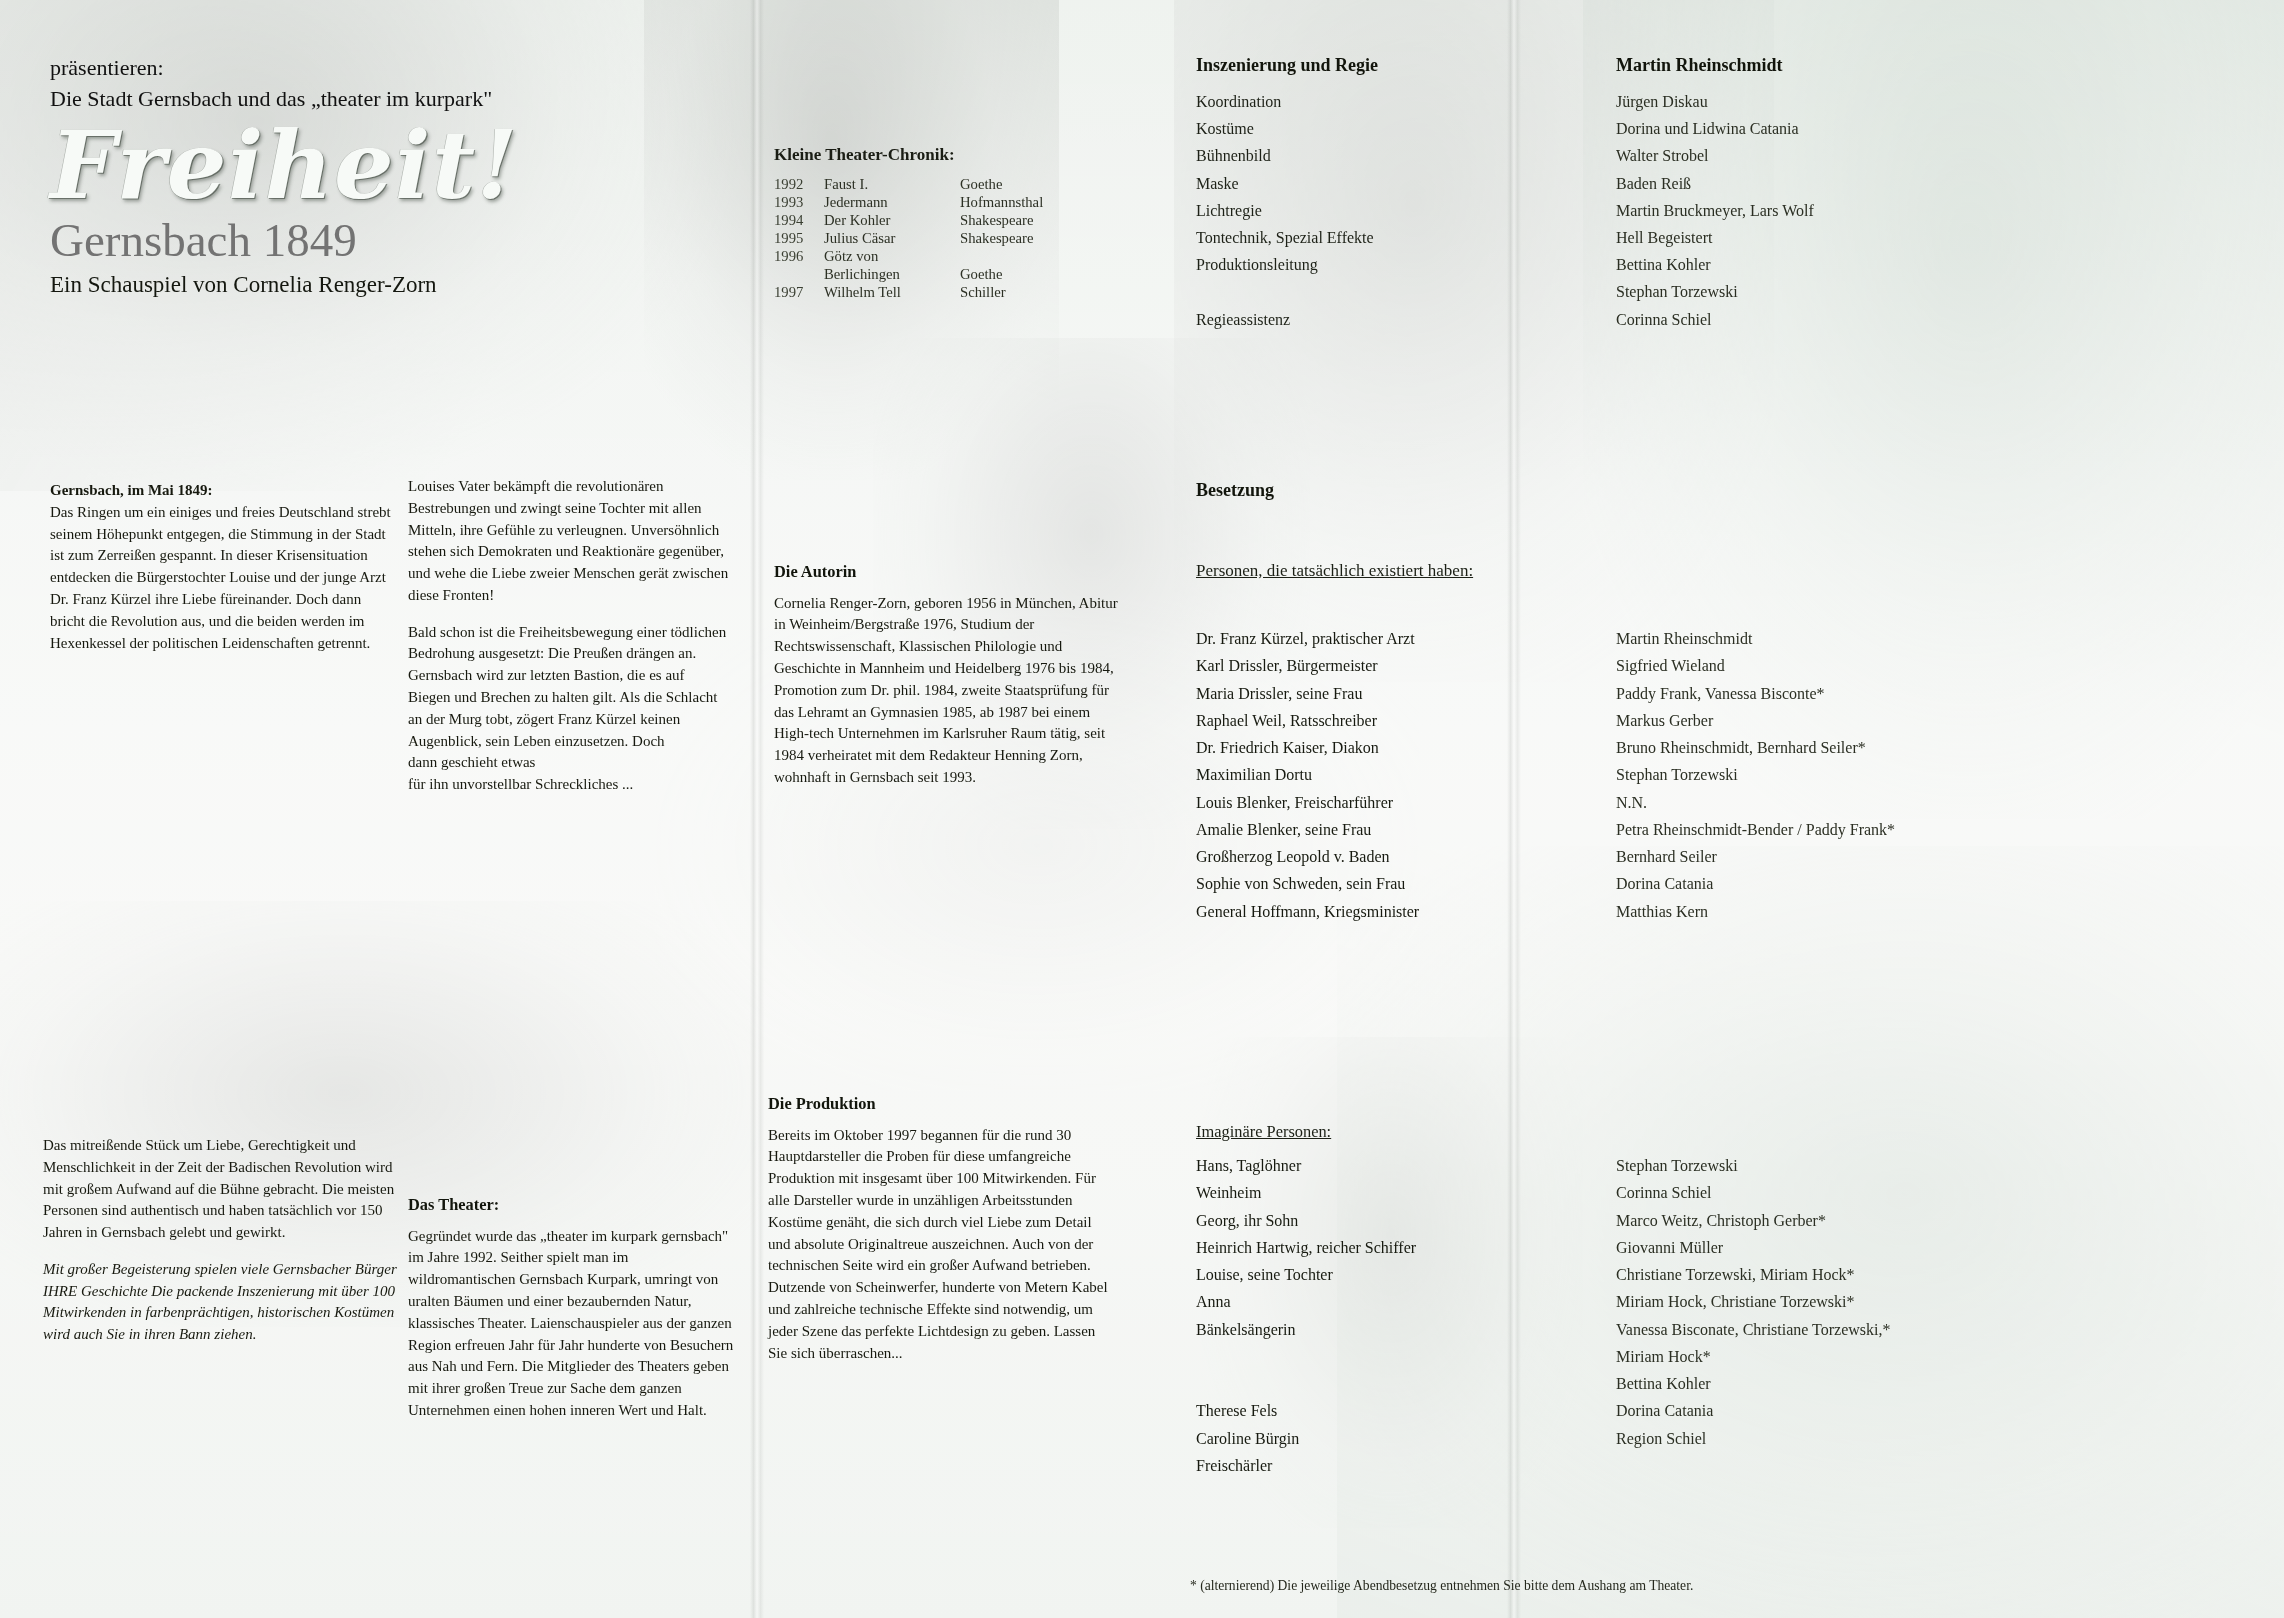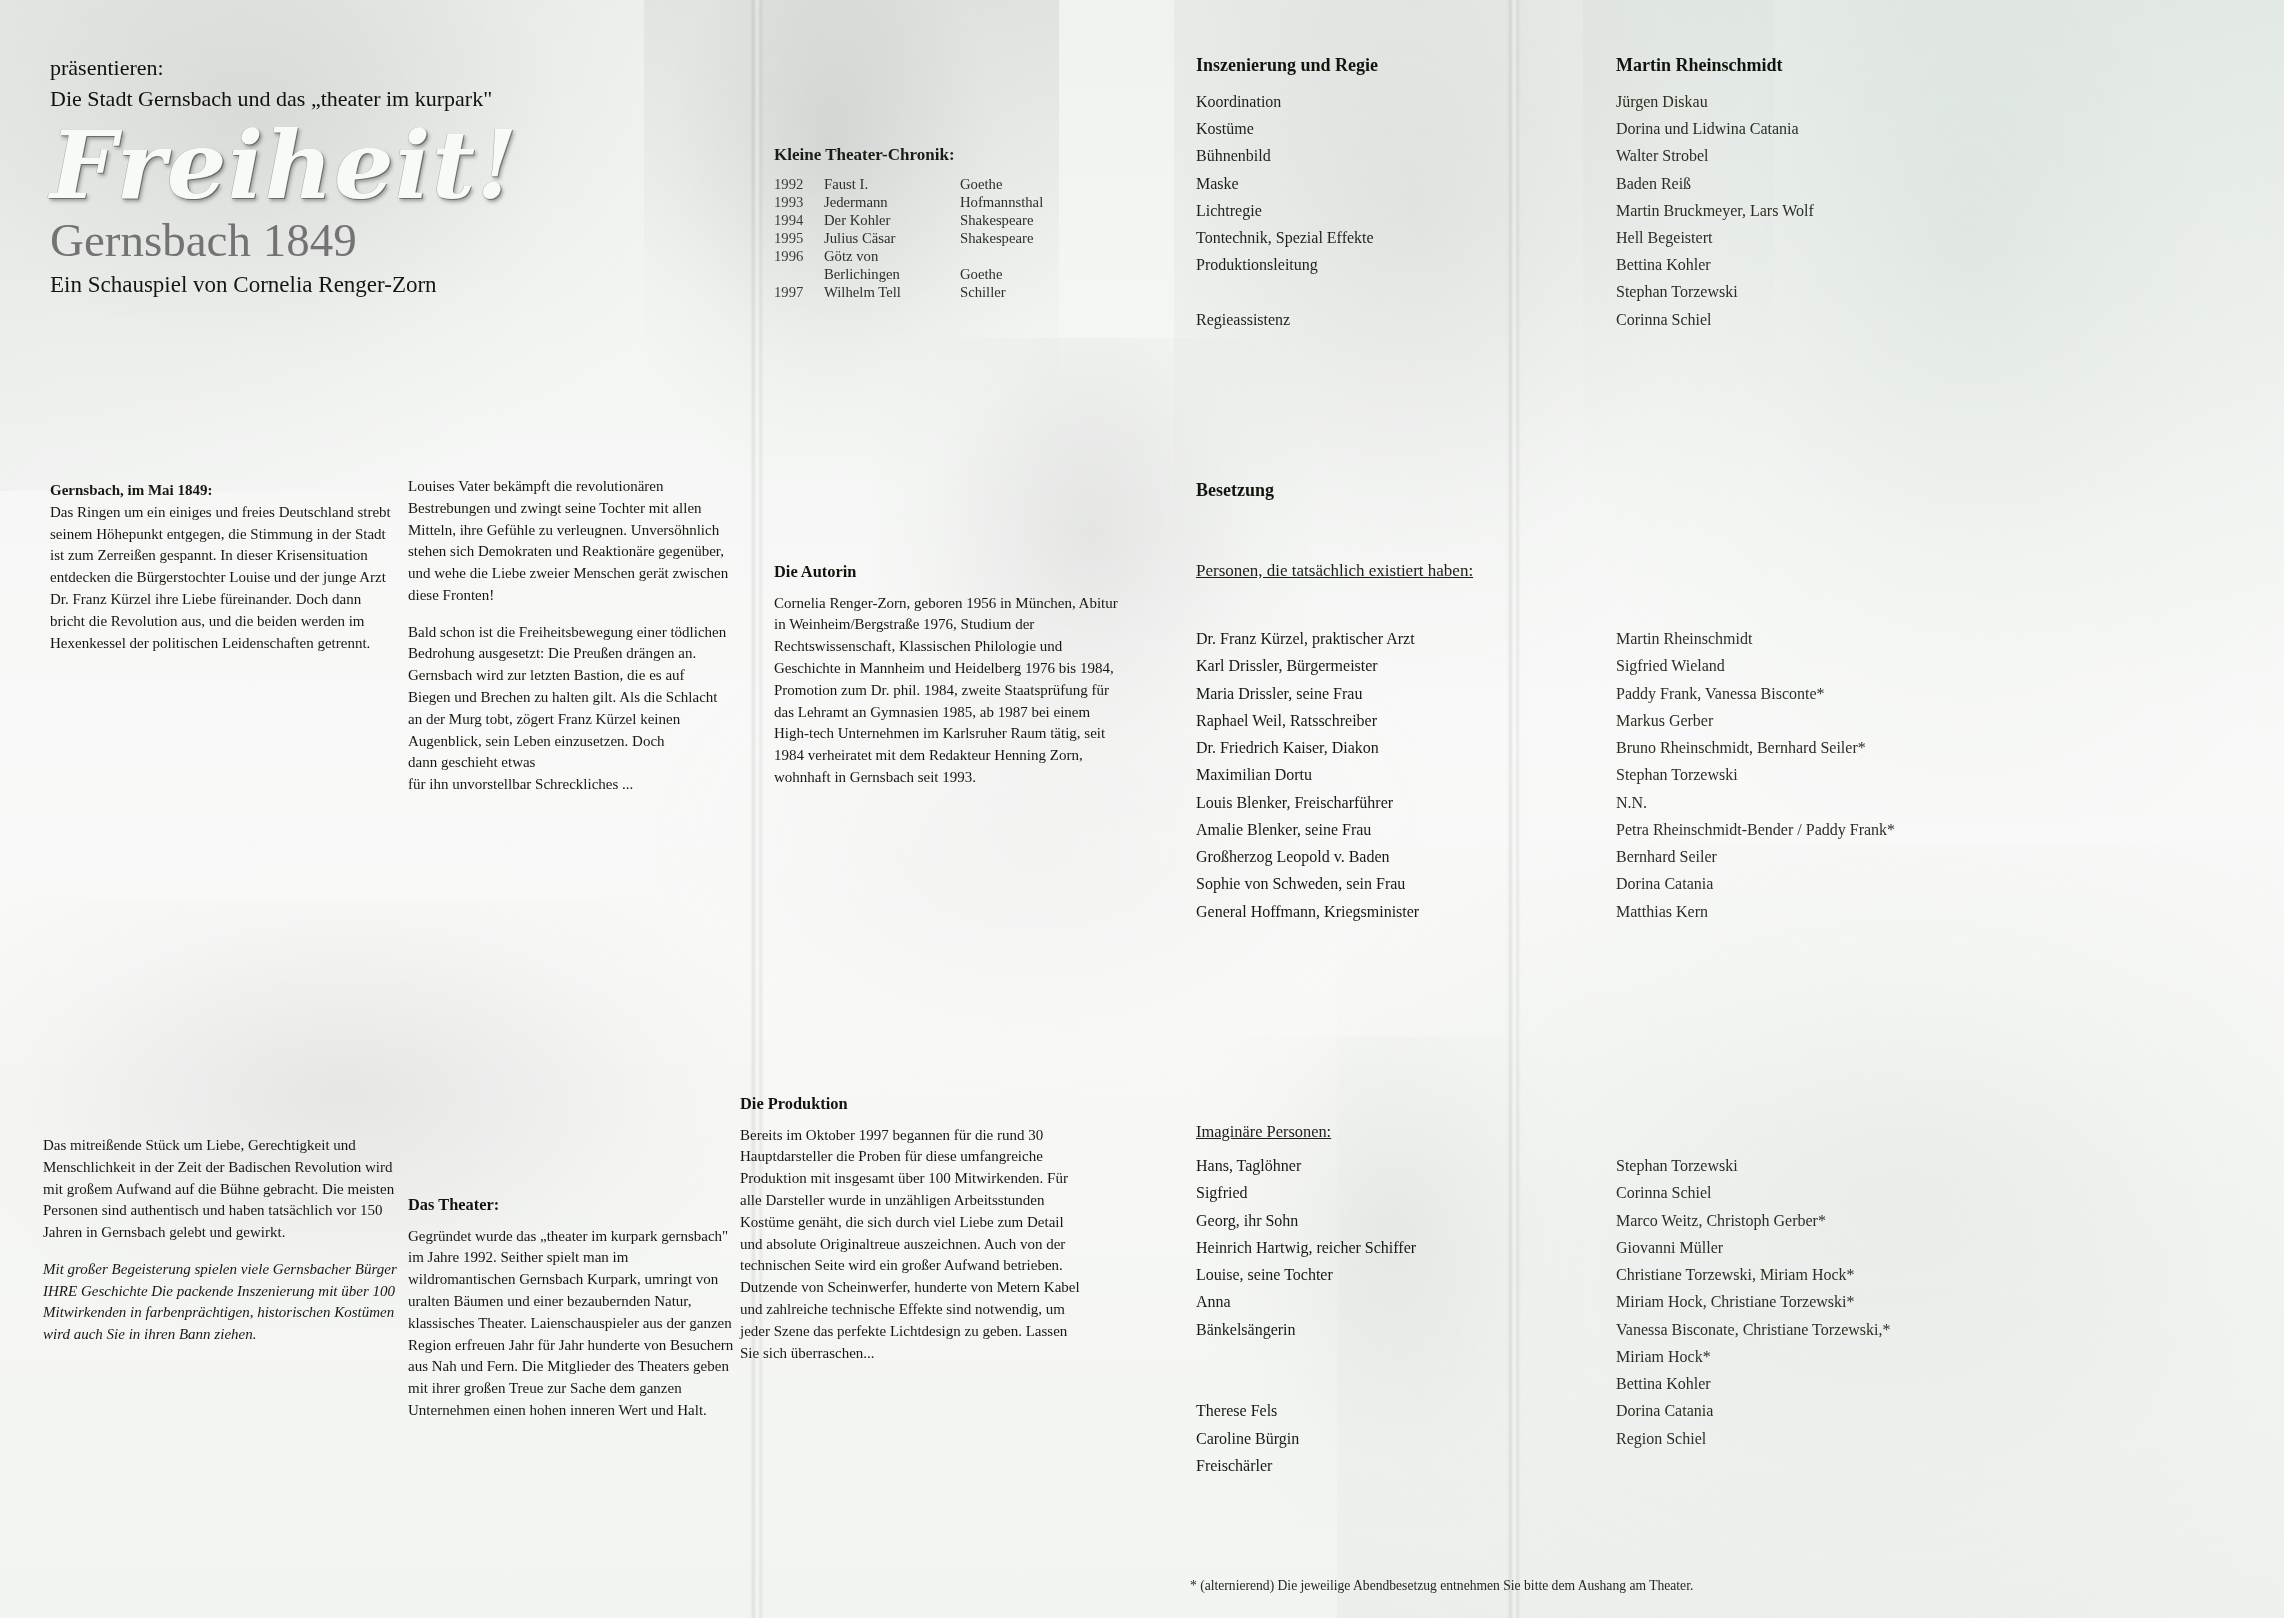--- a/index.html
+++ b/index.html
@@ -261,21 +261,21 @@
         </tr>
       </tbody>
     </table>
   </div>
 
   <div class="col body-col" style="left:774px; top:560px; width:345px;">
     <h3 class="sec">Die Autorin</h3>
     <p>Cornelia Renger-Zorn, geboren 1956 in München, Abitur in Weinheim/Bergstraße 1976, Studium der Rechtswissenschaft, Klassischen Philologie und Geschichte in Mannheim und Heidelberg 1976 bis 1984, Promotion zum Dr. phil. 1984, zweite Staatsprüfung für das Lehramt an Gymnasien 1985, ab 1987 bei einem High-tech Unternehmen im Karlsruher Raum tätig, seit 1984 verheiratet mit dem Redakteur Henning Zorn, wohnhaft in Gernsbach seit 1993.</p>
   </div>
 
-  <div class="col body-col" style="left:740px; top:1092px; width:345px;">
+  <div class="col body-col" style="left:768px; top:1092px; width:345px;">
     <h3 class="sec">Die Produktion</h3>
     <p>Bereits im Oktober 1997 begannen für die rund 30 Hauptdarsteller die Proben für diese umfangreiche Produktion mit insgesamt über 100 Mitwirkenden. Für alle Darsteller wurde in unzähligen Arbeitsstunden Kostüme genäht, die sich durch viel Liebe zum Detail und absolute Originaltreue auszeichnen. Auch von der technischen Seite wird ein großer Aufwand betrieben. Dutzende von Scheinwerfer, hunderte von Metern Kabel und zahlreiche technische Effekte sind notwendig, um jeder Szene das perfekte Lichtdesign zu geben. Lassen Sie sich überraschen...</p>
   </div>
 
   <div class="col" style="left:1196px; top:55px; width:431px;">
     <h3 class="sec-lg">Inszenierung und Regie</h3>
     <div class="credits">
       <div>Koordination</div>
       <div>Kostüme</div>
       <div>Bühnenbild</div>
@@ -334,21 +334,21 @@
     <div>Petra Rheinschmidt-Bender / Paddy Frank*</div>
     <div>Bernhard Seiler</div>
     <div>Dorina Catania</div>
     <div>Matthias Kern</div>
   </div>
 
   <div class="col imag-head" style="left:1196px; top:1122px; width:382px;">Imaginäre Personen:</div>
 
   <div class="col cast-list" style="left:1196px; top:1152px; width:415px;">
     <div>Hans, Taglöhner</div>
-    <div>Sigfried</div>
+    <div>Weinheim</div>
     <div>Georg, ihr Sohn</div>
     <div>Heinrich Hartwig, reicher Schiffer</div>
     <div>Louise, seine Tochter</div>
     <div>Anna</div>
     <div>Bänkelsängerin</div>
     <div>&nbsp;</div>
     <div>&nbsp;</div>
     <div>Therese Fels</div>
     <div>Caroline Bürgin</div>
     <div>Freischärler</div>

